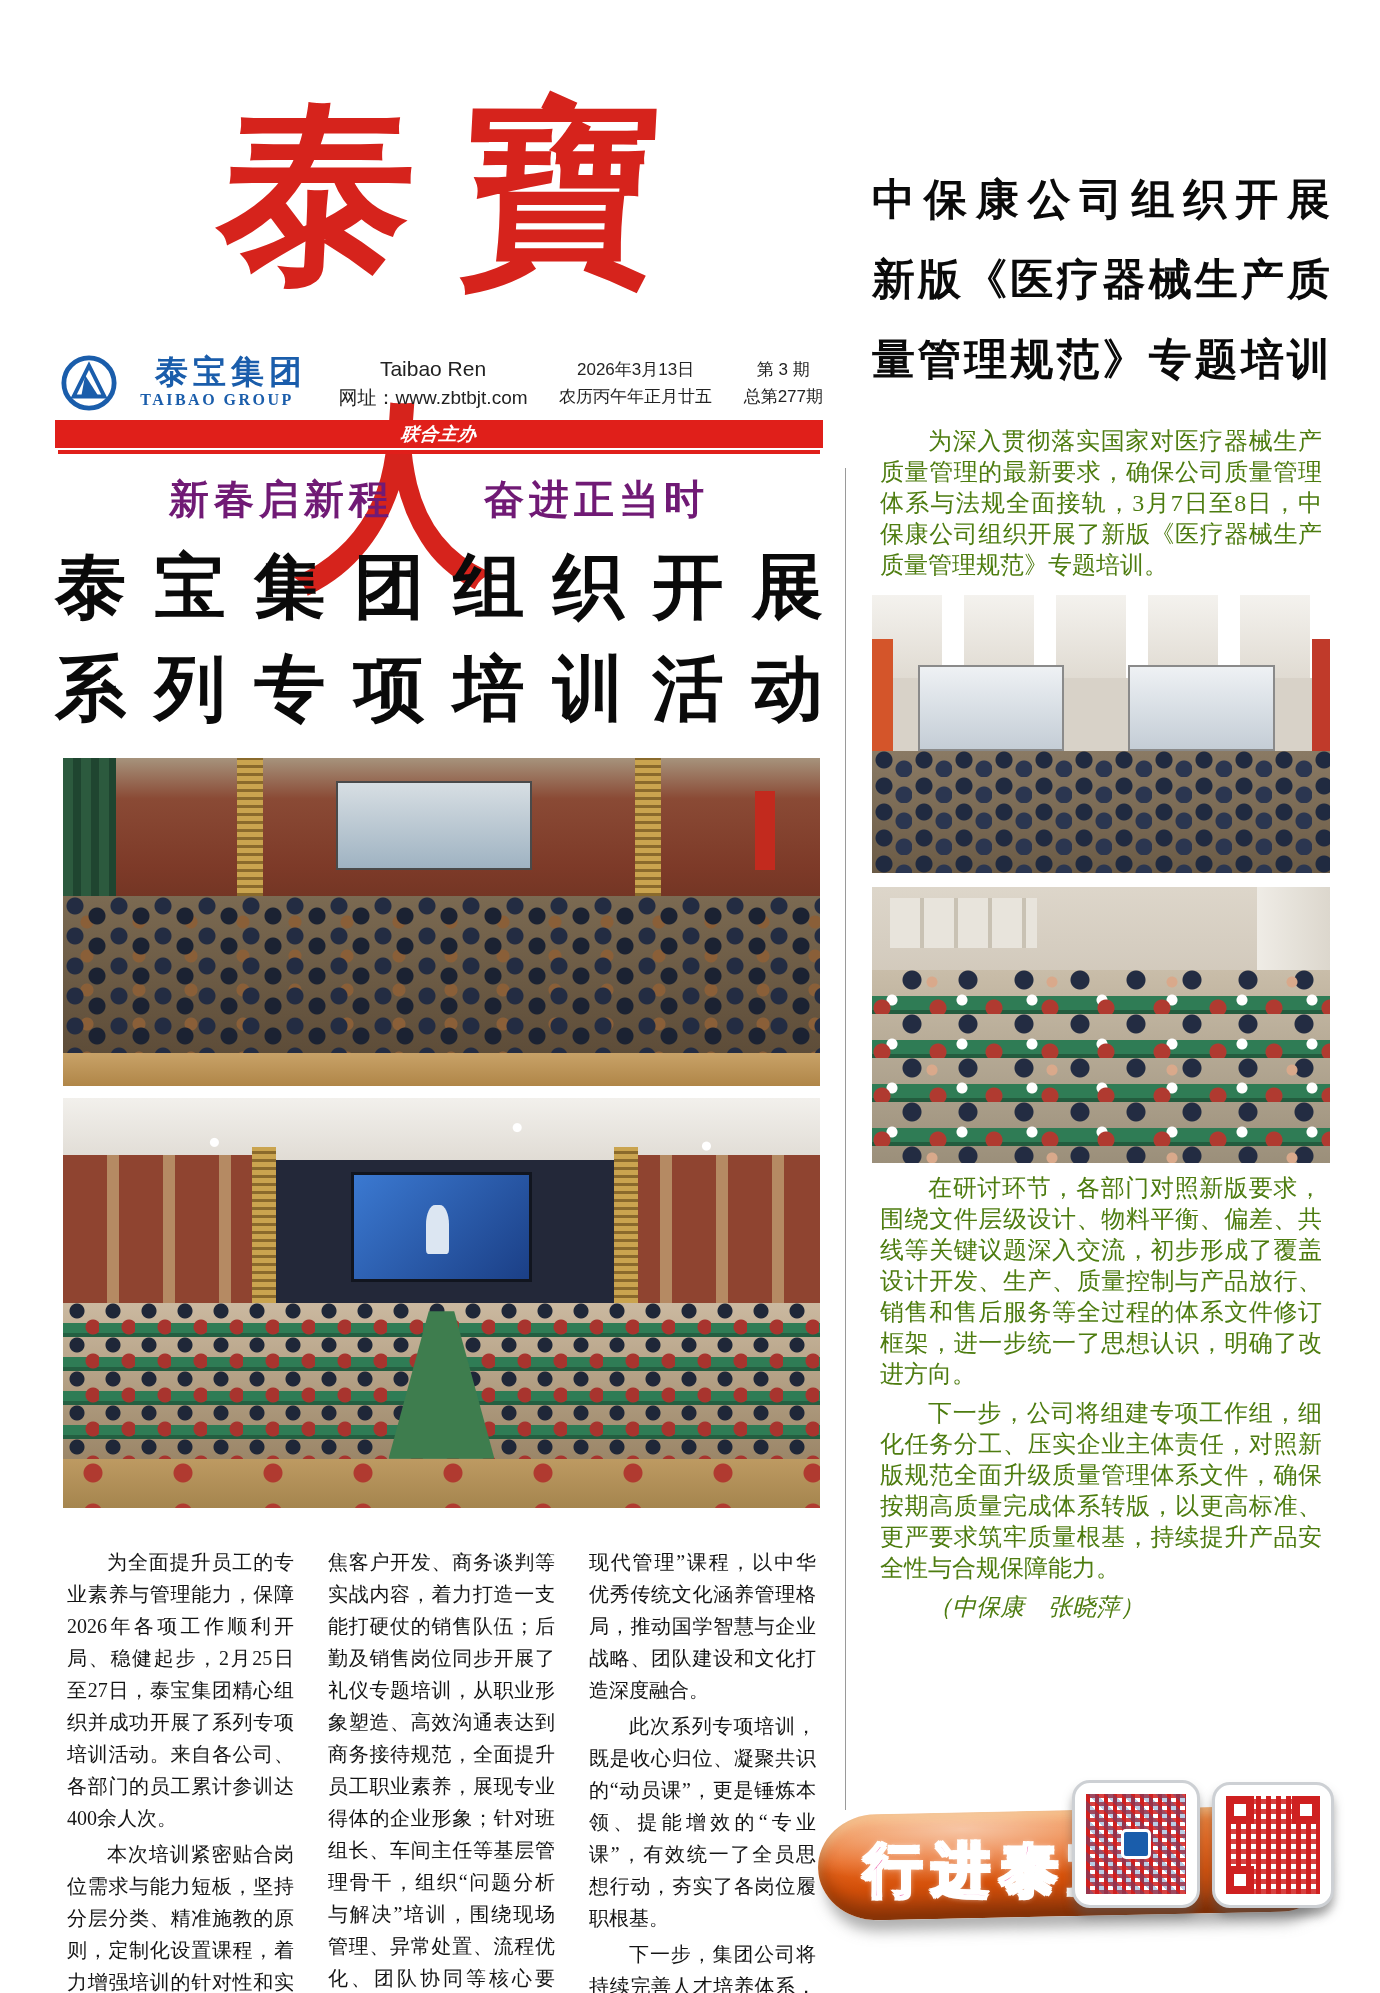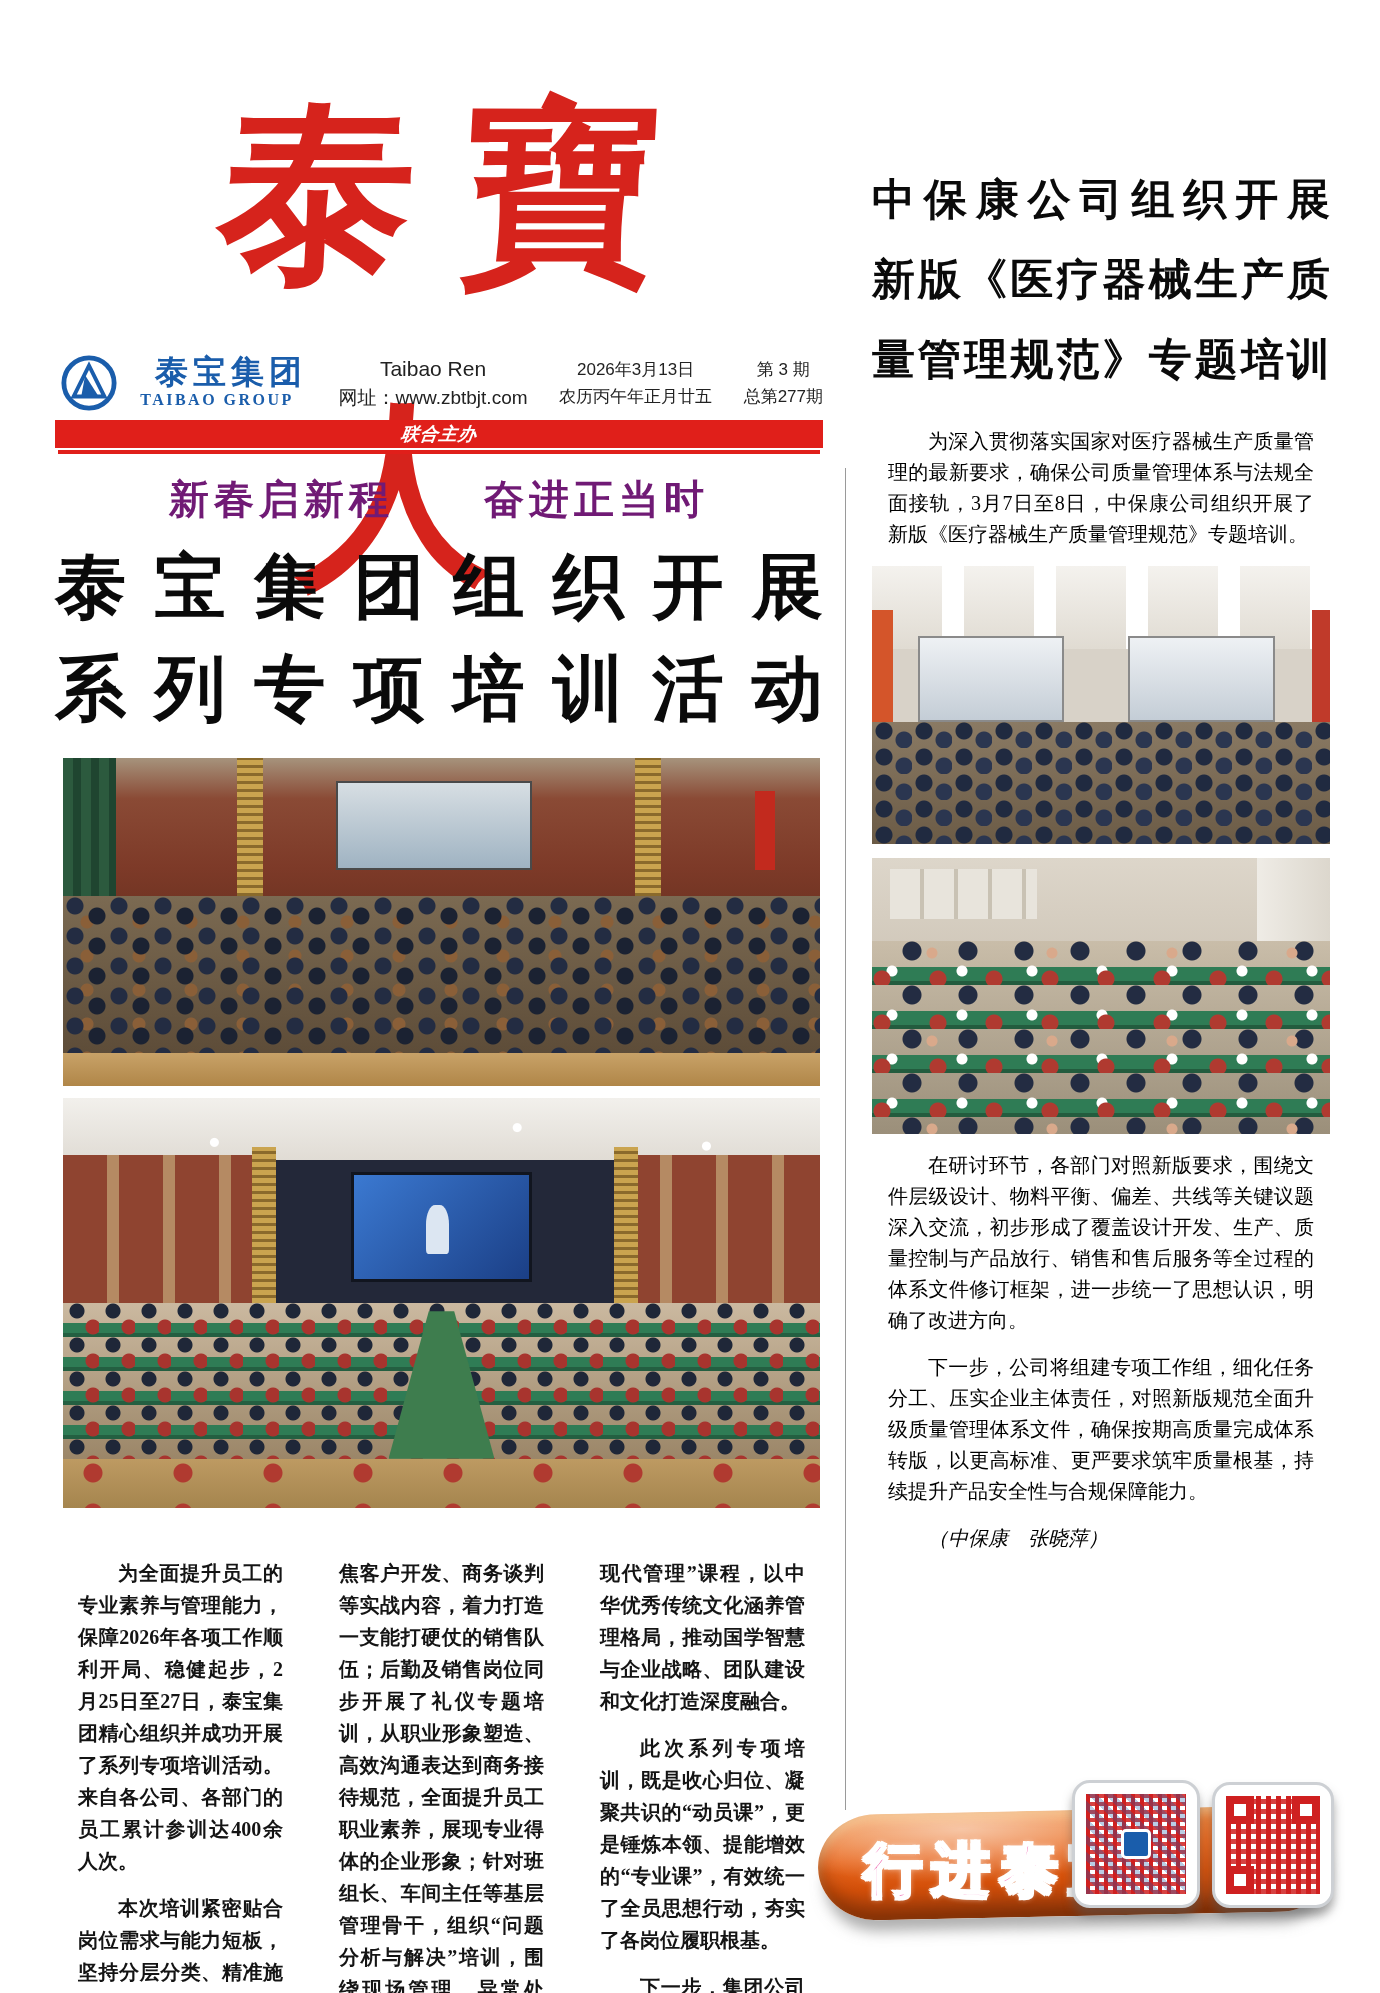--- a/index.html
+++ b/index.html
@@ -145,34 +145,34 @@
         repeating-linear-gradient(180deg,transparent 0 26px,#2f7c55 26px 40px,#235c3e 40px 44px),
         linear-gradient(180deg,#c9bda9,#9b8f7a); }
 
   
   .left-cols {
     position:absolute; left:63px; top:1542px; width:757px;
     display:flex; gap:26px;
     font-size:20px; line-height:32px; text-align:justify; color:#141414;
   }
   .left-cols .col { flex:1; min-width:0; }
-  .left-cols p { margin:15px;font-weight:bold; }
+  .left-cols p { margin:4px; }
   .indent { text-indent:2em; }
 
   
   .divider { position:absolute; left:845px; top:468px; width:1px; height:1342px; background:#9a9a9a; }
 
   
   .right-col { position:absolute; left:872px; top:160px; width:458px; }
   .r-headline { margin-bottom:26px; }
   .r-hl { display:flex; justify-content:space-between; align-items:center;
           font-size:43px; height:80px; font-weight:900; color:#0a0a0a;
           font-family:"Liberation Serif","DejaVu Serif",serif; }
-  .r-body p { font-size:20px; line-height:31px; text-align:justify; text-indent:2em;
-              margin:16px; color:#000000; }
+  .r-body p { font-size:24px; line-height:31px; text-align:justify; text-indent:2em;
+              margin:8px; color:#4d7c0f; }
   .byline-right { text-align:right; font-style:italic; font-size:19px; margin-top:10px;
                   padding-right:6px; font-family:"DejaVu Serif",serif; }
 
   
   .footer-banner { position:absolute; left:818px; top:1796px; width:514px; height:138px; }
   .capsule {
     position:absolute; left:0; top:14px; width:100%; height:106px;
     border-radius:62px 56px 56px 62px / 56px 50px 50px 56px;
     background:
       radial-gradient(ellipse at 28% 16%, rgba(255,255,255,.55), transparent 42%),

